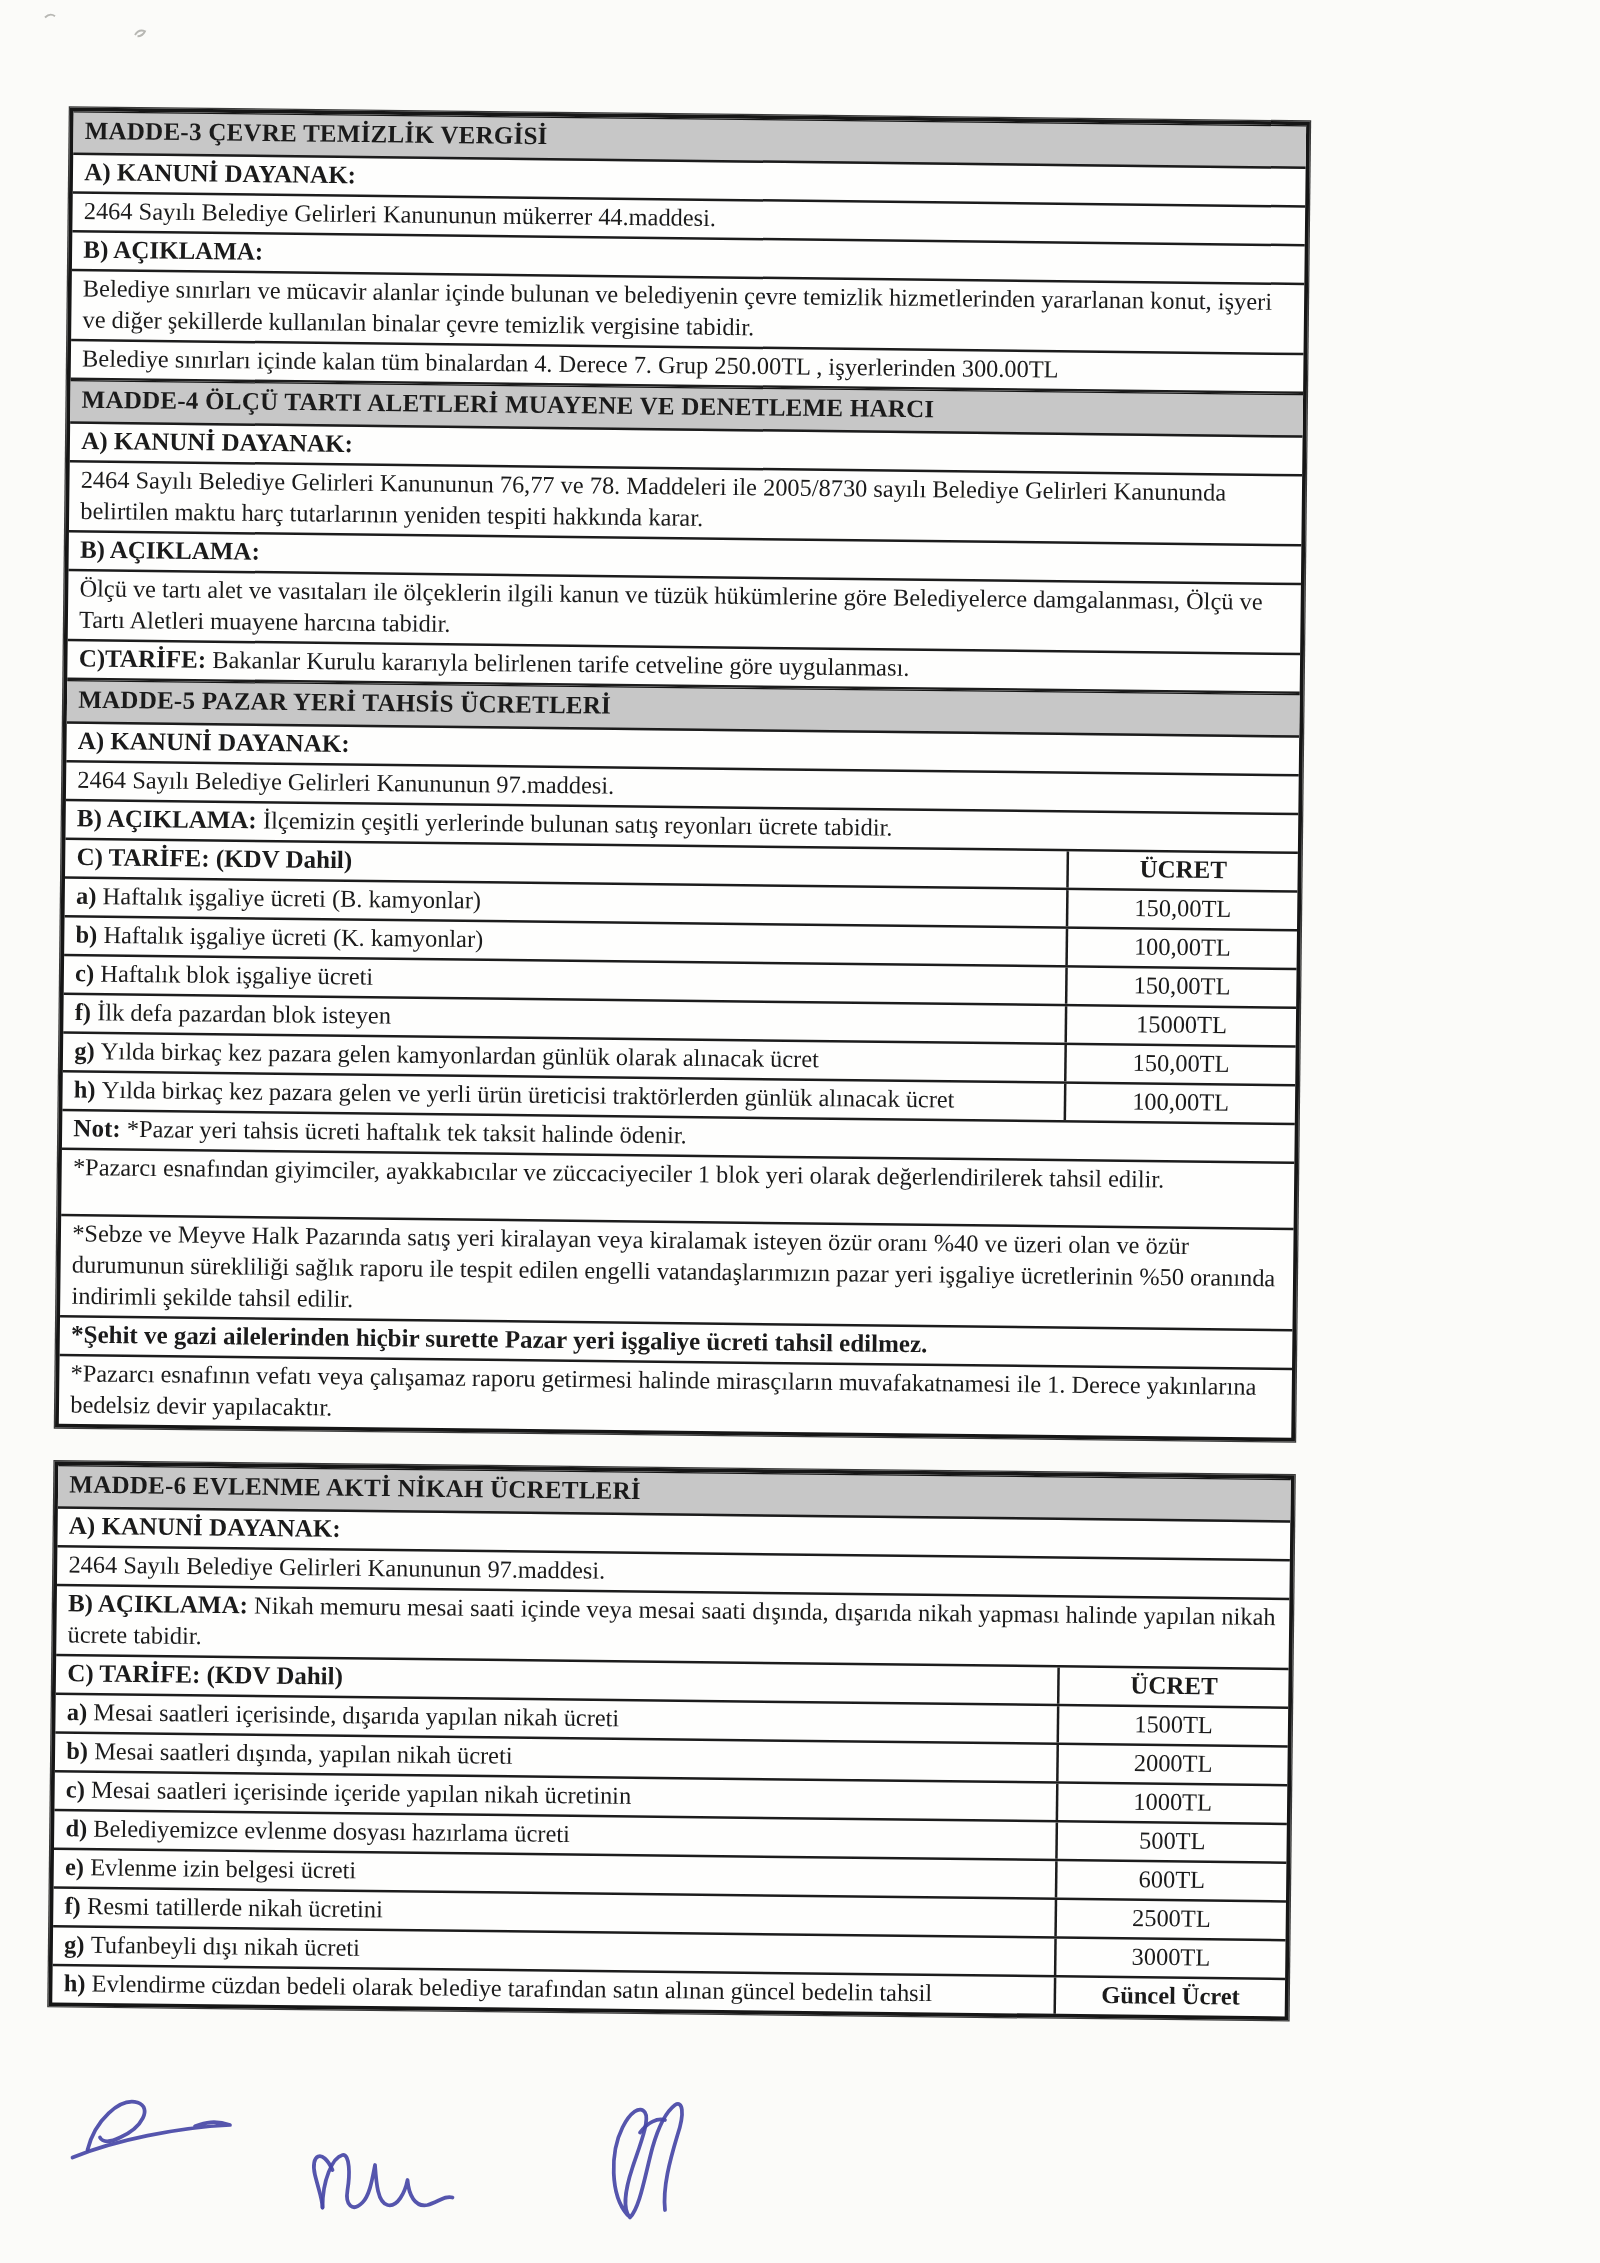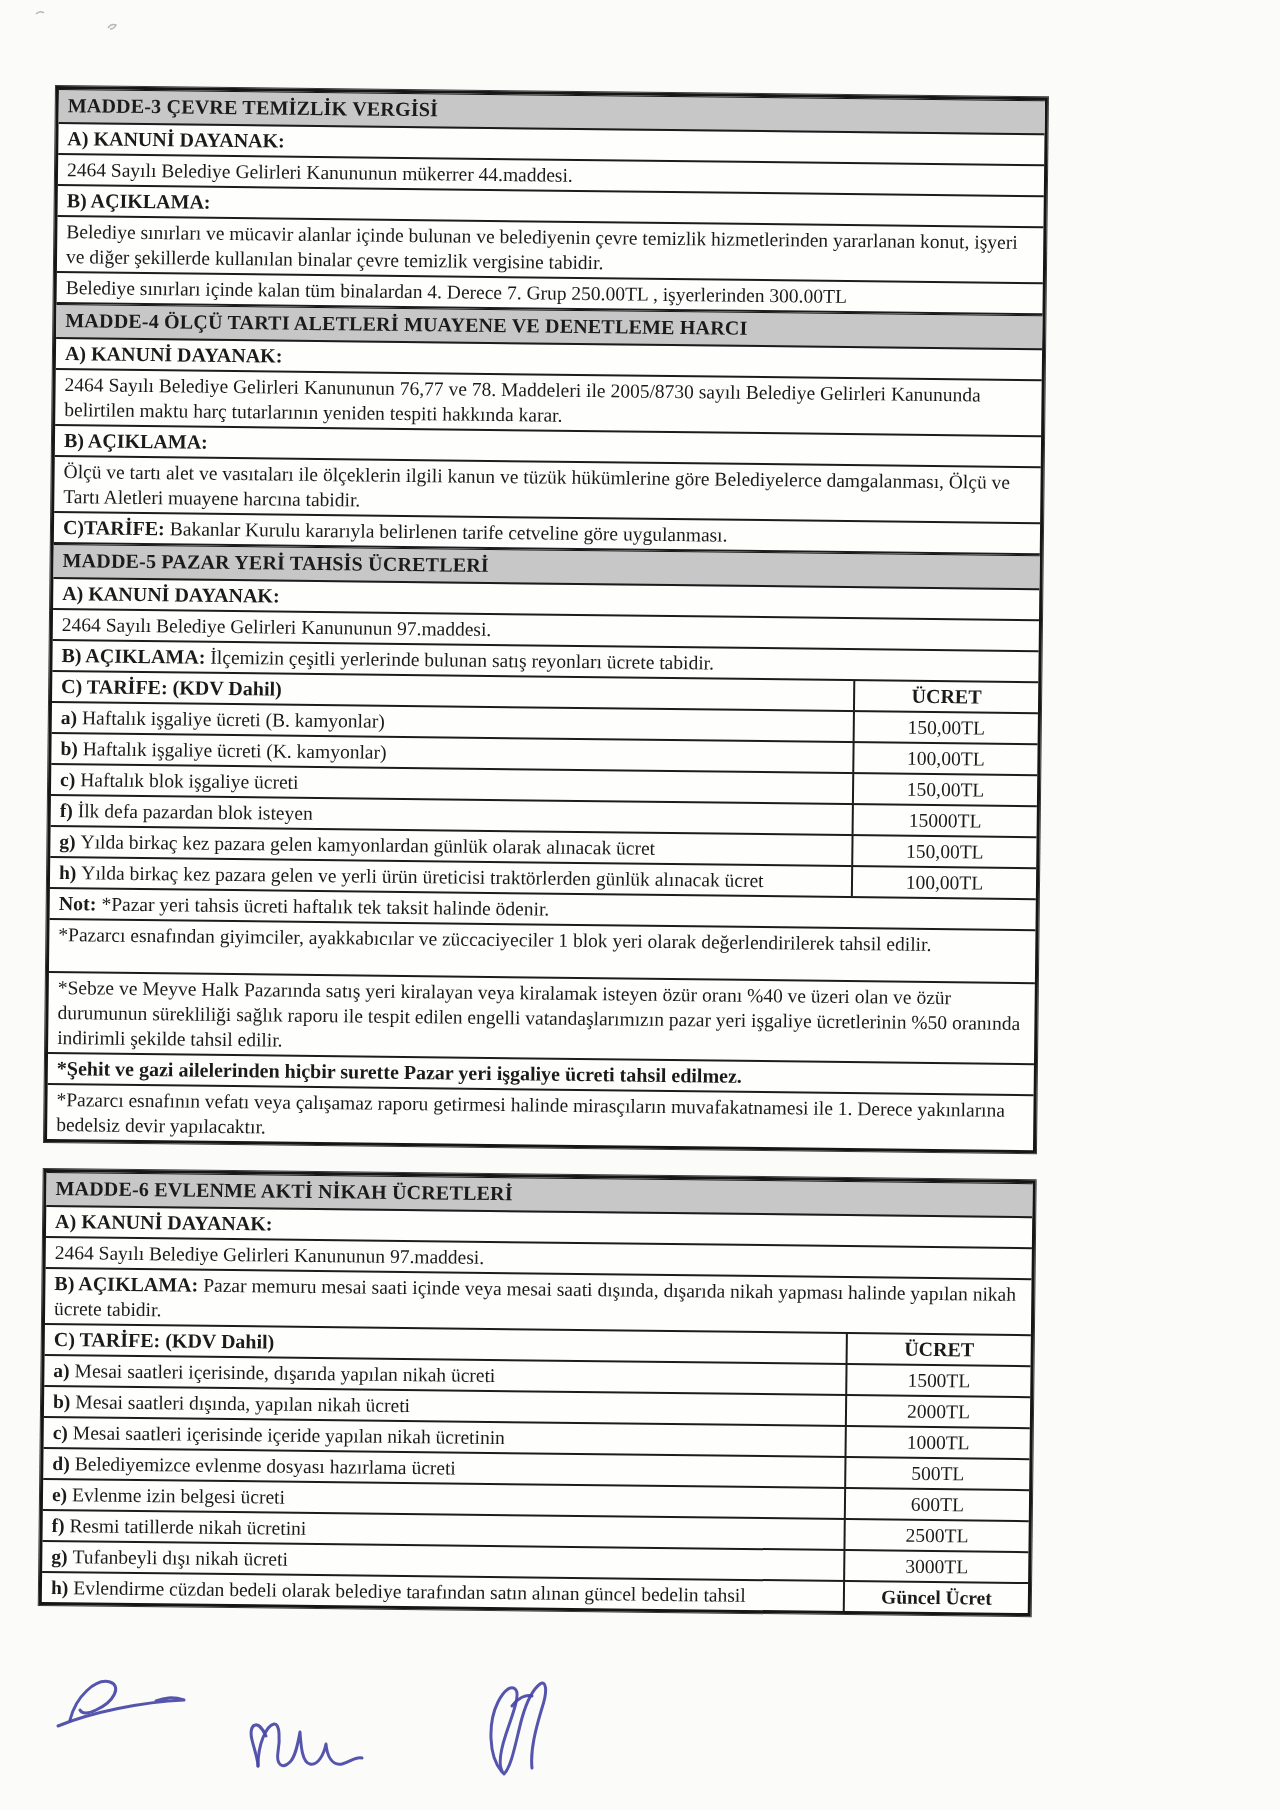--- a/index.html
+++ b/index.html
@@ -118,21 +118,21 @@
         <div class="row row-lead"><span class="lead">Not:</span><span>*Pazar yeri tahsis ücreti haftalık tek taksit halinde ödenir.</span></div>
         <div class="row row-note">*Pazarcı esnafından giyimciler, ayakkabıcılar ve züccaciyeciler 1 blok yeri olarak değerlendirilerek tahsil edilir.</div>
         <div class="row row-plain">*Sebze ve Meyve Halk Pazarında satış yeri kiralayan veya kiralamak isteyen özür oranı %40 ve üzeri olan ve özür durumunun sürekliliği sağlık raporu ile tespit edilen engelli vatandaşlarımızın pazar yeri işgaliye ücretlerinin %50 oranında indirimli şekilde tahsil edilir.</div>
         <div class="row row-bold">*Şehit ve gazi ailelerinden hiçbir surette Pazar yeri işgaliye ücreti tahsil edilmez.</div>
         <div class="row row-plain">*Pazarcı esnafının vefatı veya çalışamaz raporu getirmesi halinde mirasçıların muvafakatnamesi ile 1. Derece yakınlarına bedelsiz devir yapılacaktır.</div>
       </section>
     <section class="doc-block">
         <div class="row row-header">MADDE-6 EVLENME AKTİ NİKAH ÜCRETLERİ</div>
         <div class="row row-bold">A) KANUNİ DAYANAK:</div>
         <div class="row row-plain">2464 Sayılı Belediye Gelirleri Kanununun 97.maddesi.</div>
-        <div class="row row-lead"><span class="lead">B) AÇIKLAMA:</span><span>Pazar memuru mesai saati içinde veya mesai saati dışında, dışarıda nikah yapması halinde yapılan nikah ücrete tabidir.</span></div>
+        <div class="row row-lead"><span class="lead">B) AÇIKLAMA:</span><span>Nikah memuru mesai saati içinde veya mesai saati dışında, dışarıda nikah yapması halinde yapılan nikah ücrete tabidir.</span></div>
         <div class="row row-flex row-tarife">
           <div class="cell-label">C) TARİFE: (KDV Dahil)</div>
           <div class="cell-value">ÜCRET</div>
         </div>
         <div class="row row-flex row-fee">
           <div class="cell-label"><span class="prefix">a)</span><span>Mesai saatleri içerisinde, dışarıda yapılan nikah ücreti</span></div>
           <div class="cell-value">1500TL</div>
         </div>
         <div class="row row-flex row-fee">
           <div class="cell-label"><span class="prefix">b)</span><span>Mesai saatleri dışında, yapılan nikah ücreti</span></div>

